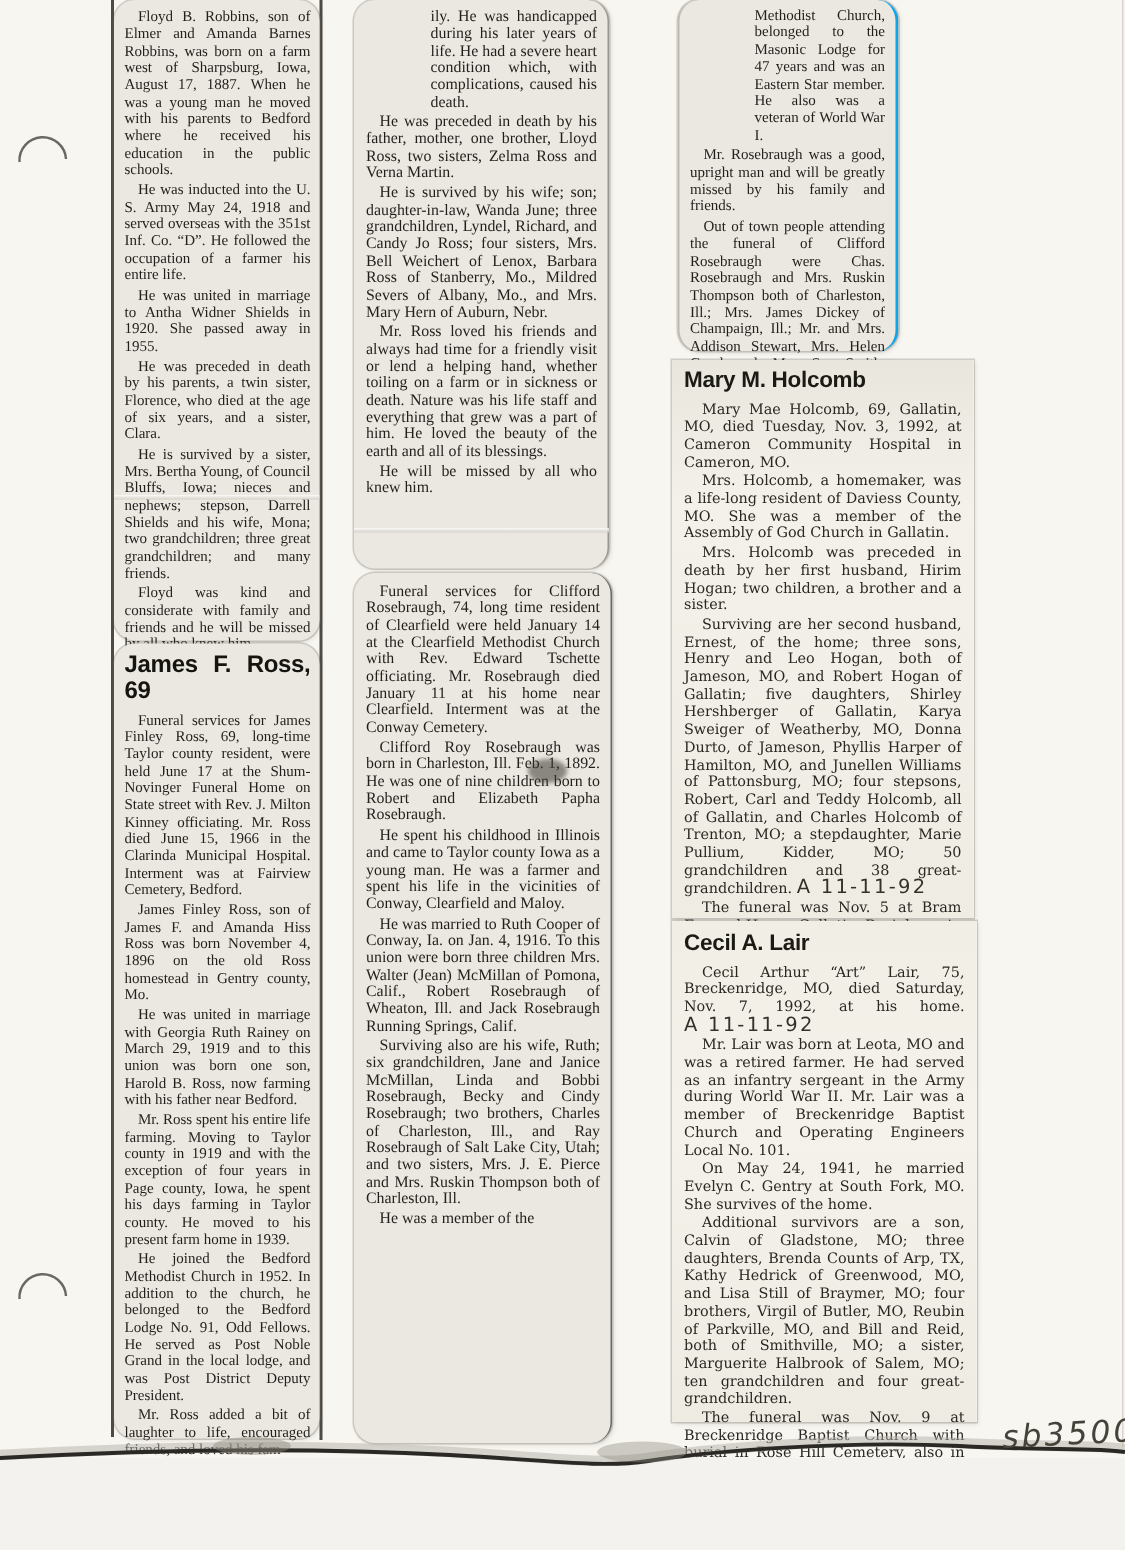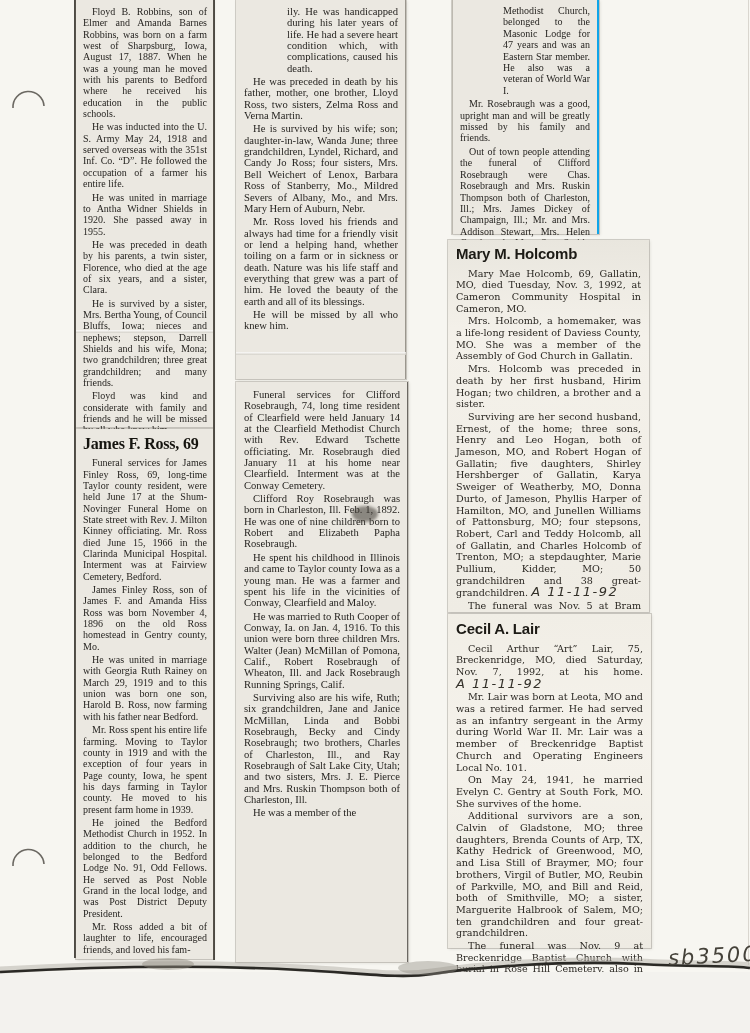--- a/index.html
+++ b/index.html
@@ -3,38 +3,38 @@
 <meta charset="utf-8">
 <style>
   html,body{margin:0;padding:0;}
   body{
     width:750px;height:1033px;position:relative;overflow:hidden;
     background:#f7f6f1;
     font-family:"Liberation Serif",serif;color:#211f1c;
   }
   .clip{position:absolute;box-sizing:border-box;background:#ebe8e1;
         box-shadow:0 0 0 1px rgba(110,104,92,.28),1px 1px 3px rgba(60,55,45,.14);}
-  .news{text-align:justify;}
+  .news{text-align:justify;border-radius:14px;}
   .news .para{margin:0 0 2px 0;text-indent:9px;}
   .cont .para:first-child{text-indent:0;margin-left:43px;}
   .col1body{font-size:10px;line-height:11.35px;}
   .col2body{font-size:10.6px;line-height:11.35px;}
   .col3body{font-size:10px;line-height:11.4px;}
   .modern{background:#f3f0e9;text-align:justify;
           font-family:"DejaVu Serif",serif;font-size:9.6px;line-height:11.7px;color:#2a2722;}
   .modern .para{margin:0 0 1px 0;text-indent:12px;}
   .modern p.noted{margin:0 0 1px 0;text-indent:12px;}
-  .hl-sans{font-family:Liberation Serif, serif;font-weight:bold;font-size:16px;
+  .hl-sans{font-family:Liberation Sans, sans-serif;font-weight:bold;font-size:16px;
            line-height:1.08;letter-spacing:-0.2px;margin:0 0 5px 0;color:#15140f;}
   .hl-serif{font-family:"DejaVu Serif",serif;font-weight:bold;font-size:19px;
             line-height:1.08;margin:0 0 7px 0;color:#15140f;}
   .hl-modern{font-family:"Liberation Sans",sans-serif;font-weight:bold;font-size:15px;
              line-height:1.1;letter-spacing:-0.2px;margin:0 0 5px 0;color:#1c1a15;}
   .vrule{position:absolute;background:#4e4b45;}
-  .hand{font-family:"DejaVu Sans",sans-serif;font-style:italic;color:#34312a;
+  .hand{font-family:"DejaVu Sans",sans-serif;color:#34312a;
         font-size:13px;letter-spacing:1.5px;white-space:nowrap;}
   .cutline{margin:0;height:7px;overflow:hidden;text-indent:0;}
   .tear{position:absolute;height:3px;background:linear-gradient(#fff, #cfccc4);opacity:.8;}
   .smudge{position:absolute;border-radius:50%;filter:blur(1.5px);}
   #sb-number{position:absolute;left:668px;top:944px;transform:rotate(-3deg);
              font-family:"DejaVu Sans",sans-serif;font-style:italic;font-size:21px;
              letter-spacing:2px;color:#45423a;}
   #under-page{position:absolute;left:0;top:972px;width:750px;height:61px;background:#f3f2ee;}
   #page-right-edge{position:absolute;right:1px;top:0;width:1px;height:965px;background:#d9d6cf;}
 </style>

